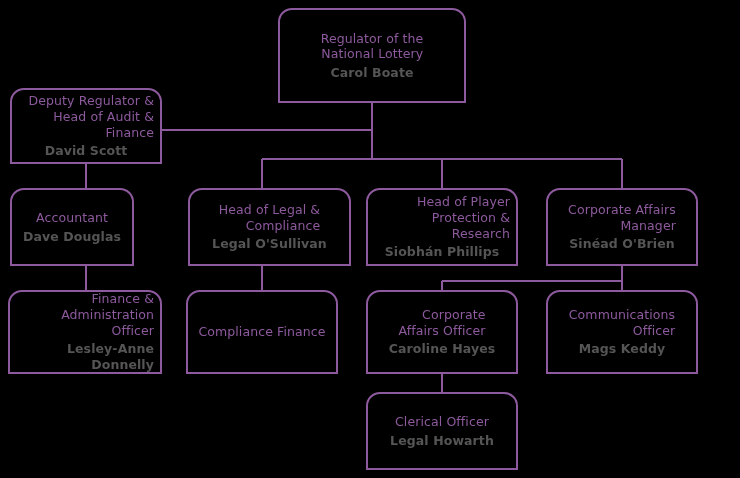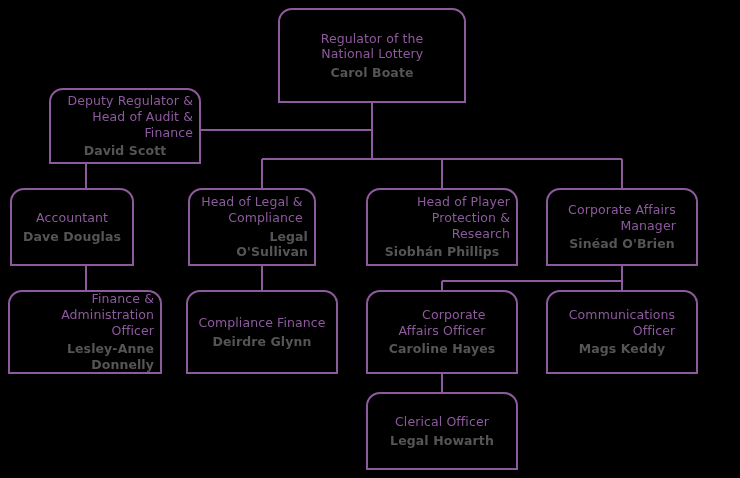--- a/index.html
+++ b/index.html
@@ -90,32 +90,32 @@
       <line x1="442" y1="374" x2="442" y2="392"></line>
     </g>
   </svg>
 
   <div class="node" style="left:278px; top:8px; width:188px; height:95px;">
     <div class="title">Regulator of the
 National Lottery</div>
     <div class="name">Carol Boate</div>
   </div>
 
-  <div class="node" style="left:10px; top:88px; width:152px; height:76px;margin-left:39px;">
+  <div class="node" style="left:10px; top:88px; width:152px; height:76px;">
     <div class="title">Deputy Regulator &amp;
 Head of Audit &amp; Finance</div>
     <div class="name">David Scott</div>
   </div>
 
   <div class="node" style="left:10px; top:188px; width:124px; height:78px;">
     <div class="title">Accountant</div>
     <div class="name">Dave Douglas</div>
   </div>
 
-  <div class="node" style="left:188px; top:188px; width:128px; height:78px;">
+  <div class="node" style="left:188px; top:188px; width:163px; height:78px;">
     <div class="title">Head of Legal &amp;
 Compliance</div>
     <div class="name">Legal O'Sullivan</div>
   </div>
 
   <div class="node" style="left:366px; top:188px; width:152px; height:78px;">
     <div class="title">Head of Player
 Protection &amp; Research</div>
     <div class="name">Siobhán Phillips</div>
   </div>
@@ -127,21 +127,20 @@
   </div>
 
   <div class="node" style="left:8px; top:290px; width:154px; height:84px;">
     <div class="title">Finance &amp;
 Administration Officer</div>
     <div class="name">Lesley-Anne Donnelly</div>
   </div>
 
   <div class="node" style="left:186px; top:290px; width:152px; height:84px;">
     <div class="title">Compliance Finance</div>
-    <div class="name">Deirdre Glynn</div>
   </div>
 
   <div class="node" style="left:366px; top:290px; width:152px; height:84px;">
     <div class="title">Corporate
 Affairs Officer</div>
     <div class="name">Caroline Hayes</div>
   </div>
 
   <div class="node" style="left:546px; top:290px; width:152px; height:84px;">
     <div class="title">Communications

